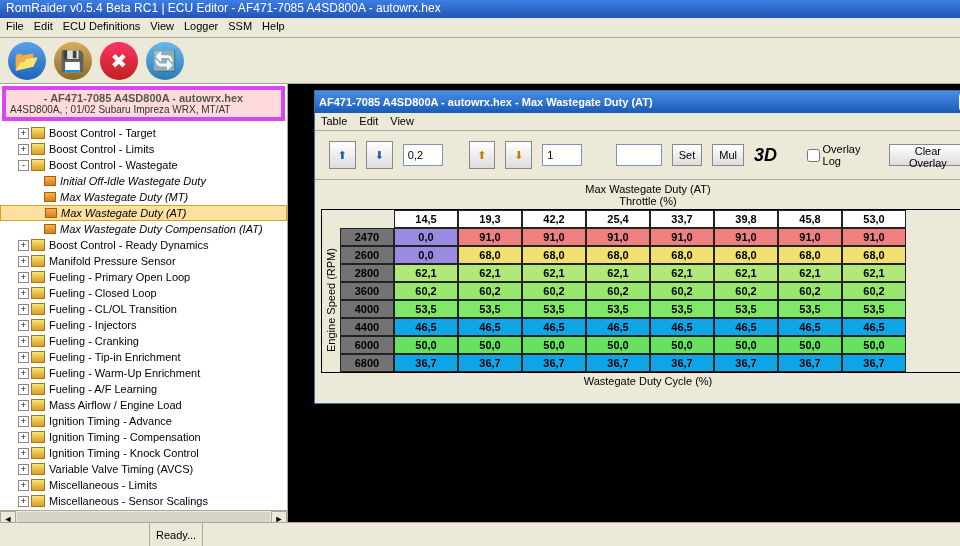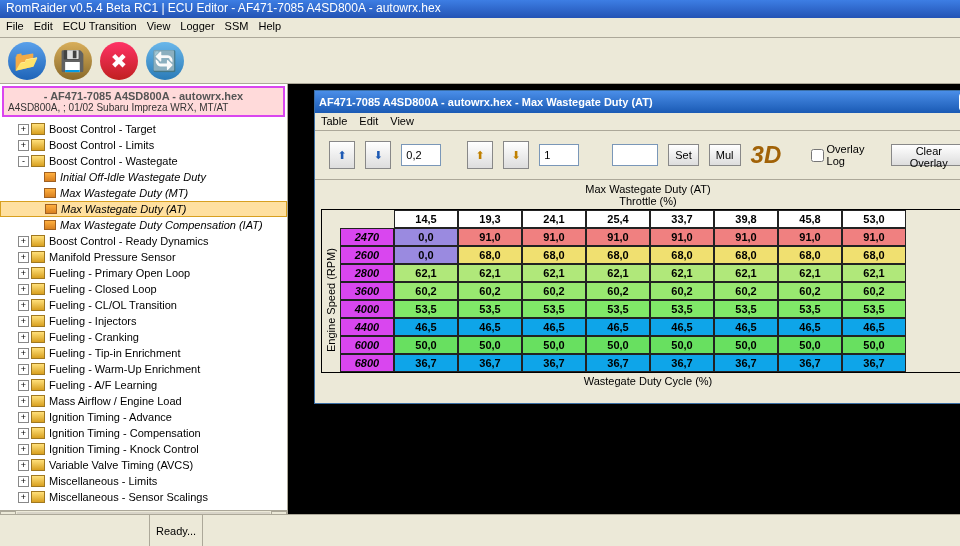--- a/index.html
+++ b/index.html
@@ -19,21 +19,21 @@
 .tool-save { background: linear-gradient(#d8ae5a,#8a6a2a); }
 .tool-close { background: linear-gradient(#f36,#c02020); }
 .tool-refresh { background: linear-gradient(#6ab7ea,#2a7bb8); }
 
 
 .main { display:flex; height: 442px; }
 .left { width: 288px; border-right: 1px solid #aca899; display:flex; flex-direction:column; background:#fff; }
 .right { flex:1; background: #000; position:relative; }
 
 
-.left-header { background:#ffdada; border:2px solid #d946ef; margin:2px; padding:2px 4px; }
+.left-header { background:#ffdada; border:4px solid #d946ef; margin:2px; padding:2px 4px; }
 .left-header .tit { font-weight:bold; color:#555; text-align:center; font-size:11px;}
 .left-header .sub { font-size:10px; color:#333; }
 
 
 .tree { flex:1; overflow:auto; padding:2px 0; font-size:11px; }
 .tree-row { display:flex; align-items:center; height:16px; padding-left:4px; white-space:nowrap; }
 .tree-row .exp { width:11px; height:11px; border:1px solid #888; margin-right:2px; font-size:9px; line-height:9px; text-align:center; background:#fff;}
 .tree-row .folder { width:14px; height:12px; background: linear-gradient(#ffe07a,#d8a020); border:1px solid #a07820; margin-right:4px; }
 .tree-row .table-ico { width:12px; height:10px; background: linear-gradient(#ffb040,#d88020); border:1px solid #a06020; margin-right:4px; }
 .tree-row.depth1 { padding-left: 18px; }
@@ -51,56 +51,56 @@
 .panel-title .x { margin-left:auto; width:18px; height:18px; background:linear-gradient(#f36,#c02020); border:1px solid #fff; border-radius:3px; text-align:center; line-height:16px; font-size:12px; }
 .panel-menu { height:18px; padding:2px 6px; border-bottom:1px solid #aca899; }
 .panel-menu span { margin-right:12px; }
 
 .panel-tools { padding:10px 14px; display:flex; align-items:center; gap:10px; border-bottom:1px solid #aca899; }
 .sq-btn { width:28px; height:28px; border:1px solid #888; background:linear-gradient(#fff,#ddd); display:flex; align-items:center; justify-content:center; font-size:14px; }
 .arrow-blue { color:#1e5ab4; }
 .arrow-yellow { color:#c08000; }
 .text-in { width:40px; height:22px; border:1px solid #7a97b8; padding:2px 4px; background:#fff; }
 .small-btn { height:22px; border:1px solid #888; background:linear-gradient(#fff,#ddd); padding:0 6px; font-size:11px; }
-.threed { color:#a16207; font-weight:bold; font-style:italic; font-size:24px; }
+.threed { color:#000000; font-weight:bold; font-style:italic; font-size:18px; }
 .chk { display:flex; align-items:center; gap:3px; }
 .chk input { width:13px; height:13px; }
 
 
 .table-area { padding:3px 6px 16px; background:#ece9d8; }
 .table-title { text-align:center; font-size:11px; }
 .table-sub { text-align:center; font-size:11px; margin-bottom:2px; }
 .grid { display:grid; grid-template-columns: 18px 54px repeat(8,64px); border:1px solid #000; }
 .grid > div { border:1px solid #222; height:18px; display:flex; align-items:center; justify-content:center; font-size:11px; font-weight:bold; }
 .grid .ylabel { grid-row: 2 / span 8; writing-mode: vertical-rl; transform:rotate(180deg); background:#ece9d8; border:none; font-weight:normal; font-size:11px; height:auto;}
 .grid .hd { background:#fff; color:#000; }
-.grid .rowhd { background:#d946ef;font-style:italic; }
+.grid .rowhd { background:#737373; }
 .xlabel { text-align:center; font-size:11px; margin-top:2px; }
 
 
 .c-purple { background:#9a8ae0; }
 .c-red    { background:#f08080; }
 .c-yellow { background:#f0e070; }
 .c-green1 { background:#b0e87a; }
 .c-green2 { background:#98e870; }
 .c-green3 { background:#80e868; }
 .c-green4 { background:#68e060; }
 .c-green5 { background:#0ea5e9; }
 
 
-.status { position:absolute; bottom:0; left:0; right:0; height:32px; background:#ece9d8; border-top:1px solid #aca899; display:flex; align-items:center; }
+.status { position:absolute; bottom:0; left:0; right:0; height:24px; background:#ece9d8; border-top:1px solid #aca899; display:flex; align-items:center; }
 .status .cell { border-right:1px solid #aca899; height:100%; display:flex; align-items:center; padding:0 6px; }
 .status .c1 { width:150px; }
 </style>
 </head>
 <body>
 
 <div class="titlebar">RomRaider v0.5.4 Beta RC1 | ECU Editor - AF471-7085 A4SD800A - autowrx.hex</div>
 
-<div class="menubar" id="menubar"><span>File</span><span>Edit</span><span>ECU Transition</span><span>View</span><span>Logger</span><span>SSM</span><span>Help</span></div>
+<div class="menubar" id="menubar"><span>File</span><span>Edit</span><span>ECU Definitions</span><span>View</span><span>Logger</span><span>SSM</span><span>Help</span></div>
 
 <div class="toolbar">
   <div class="tool-btn tool-open">📂</div>
   <div class="tool-btn tool-save">💾</div>
   <div class="tool-btn tool-close">✖</div>
   <div class="tool-btn tool-refresh">🔄</div>
 </div>
 
 <div class="main">
   <div class="left">
@@ -273,21 +273,21 @@
         <button class="small-btn">Clear Overlay</button>
       </div>
       <div class="table-area">
         <div class="table-title">Max Wastegate Duty (AT)</div>
         <div class="table-sub">Throttle (%)</div>
         <div class="grid" id="grid">
             <div style="border:none;background:#ece9d8"></div>
             <div style="border:none;background:#ece9d8"></div>
             <div class="hd">14,5</div>
             <div class="hd">19,3</div>
-            <div class="hd">24,1</div>
+            <div class="hd">42,2</div>
             <div class="hd">25,4</div>
             <div class="hd">33,7</div>
             <div class="hd">39,8</div>
             <div class="hd">45,8</div>
             <div class="hd">53,0</div>
             <div class="ylabel">Engine Speed (RPM)</div>
             <div class="rowhd">2470</div>
             <div class="c-purple">0,0</div>
             <div class="c-red">91,0</div>
             <div class="c-red">91,0</div>

